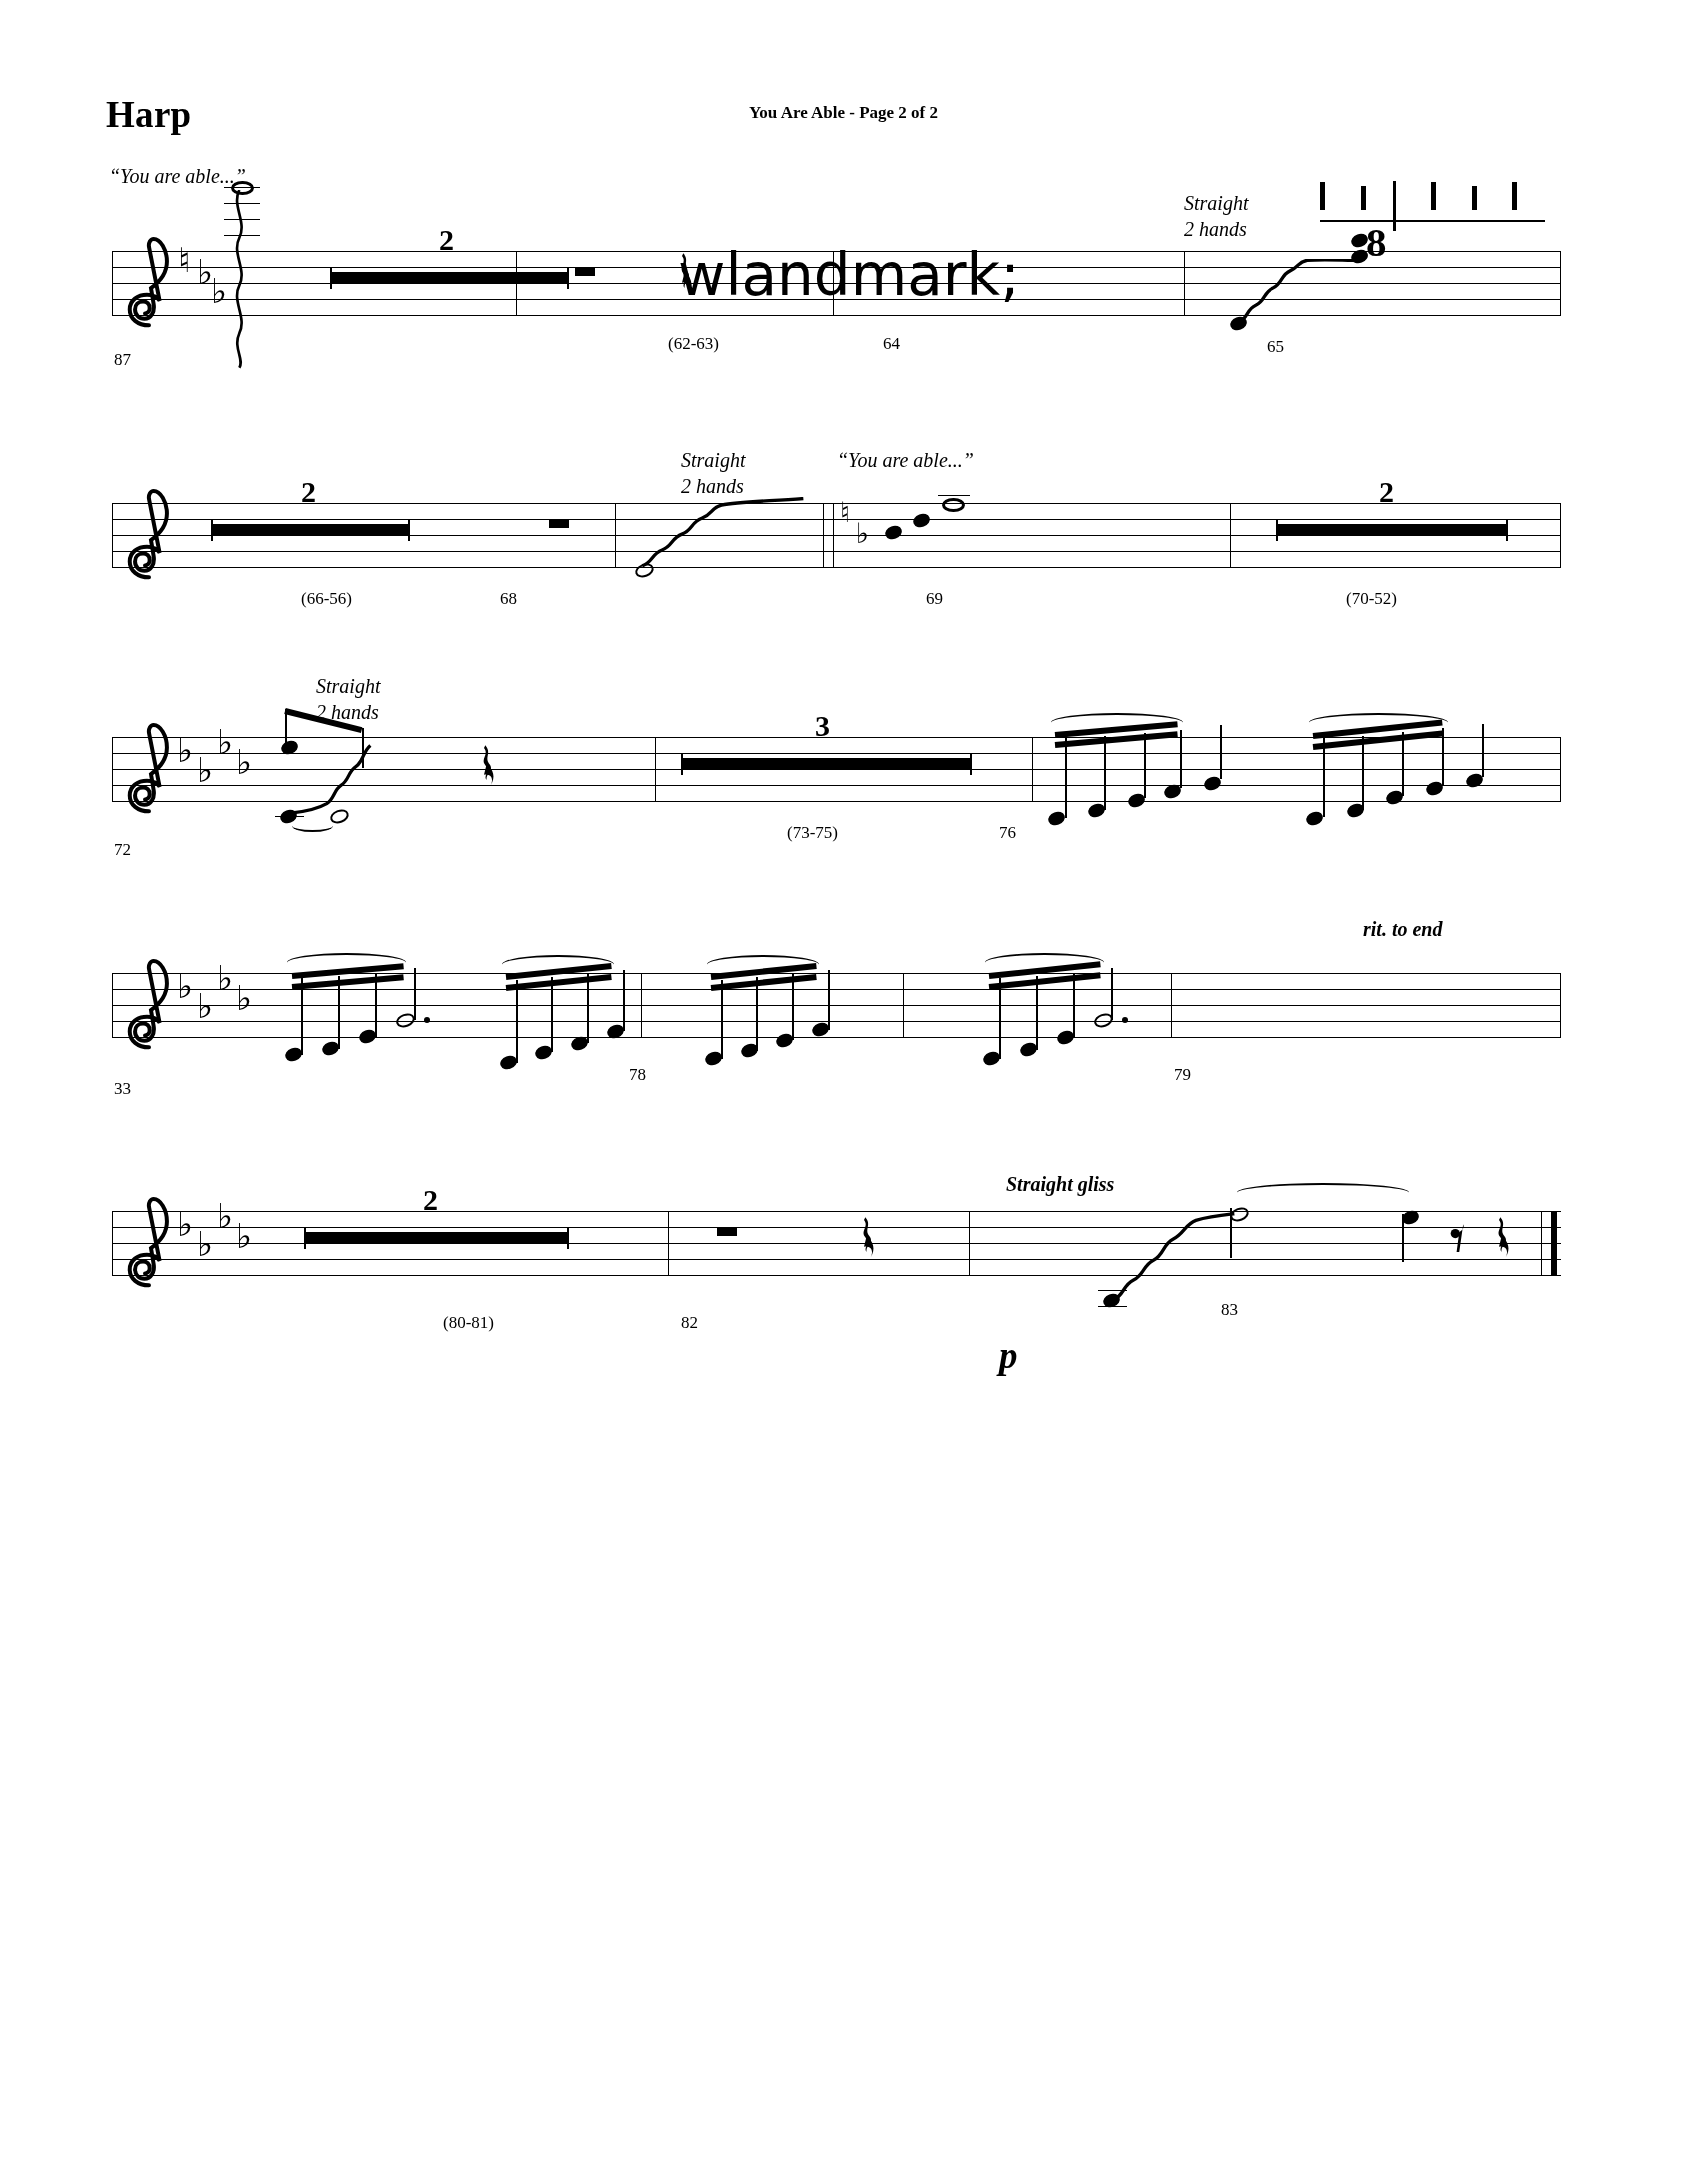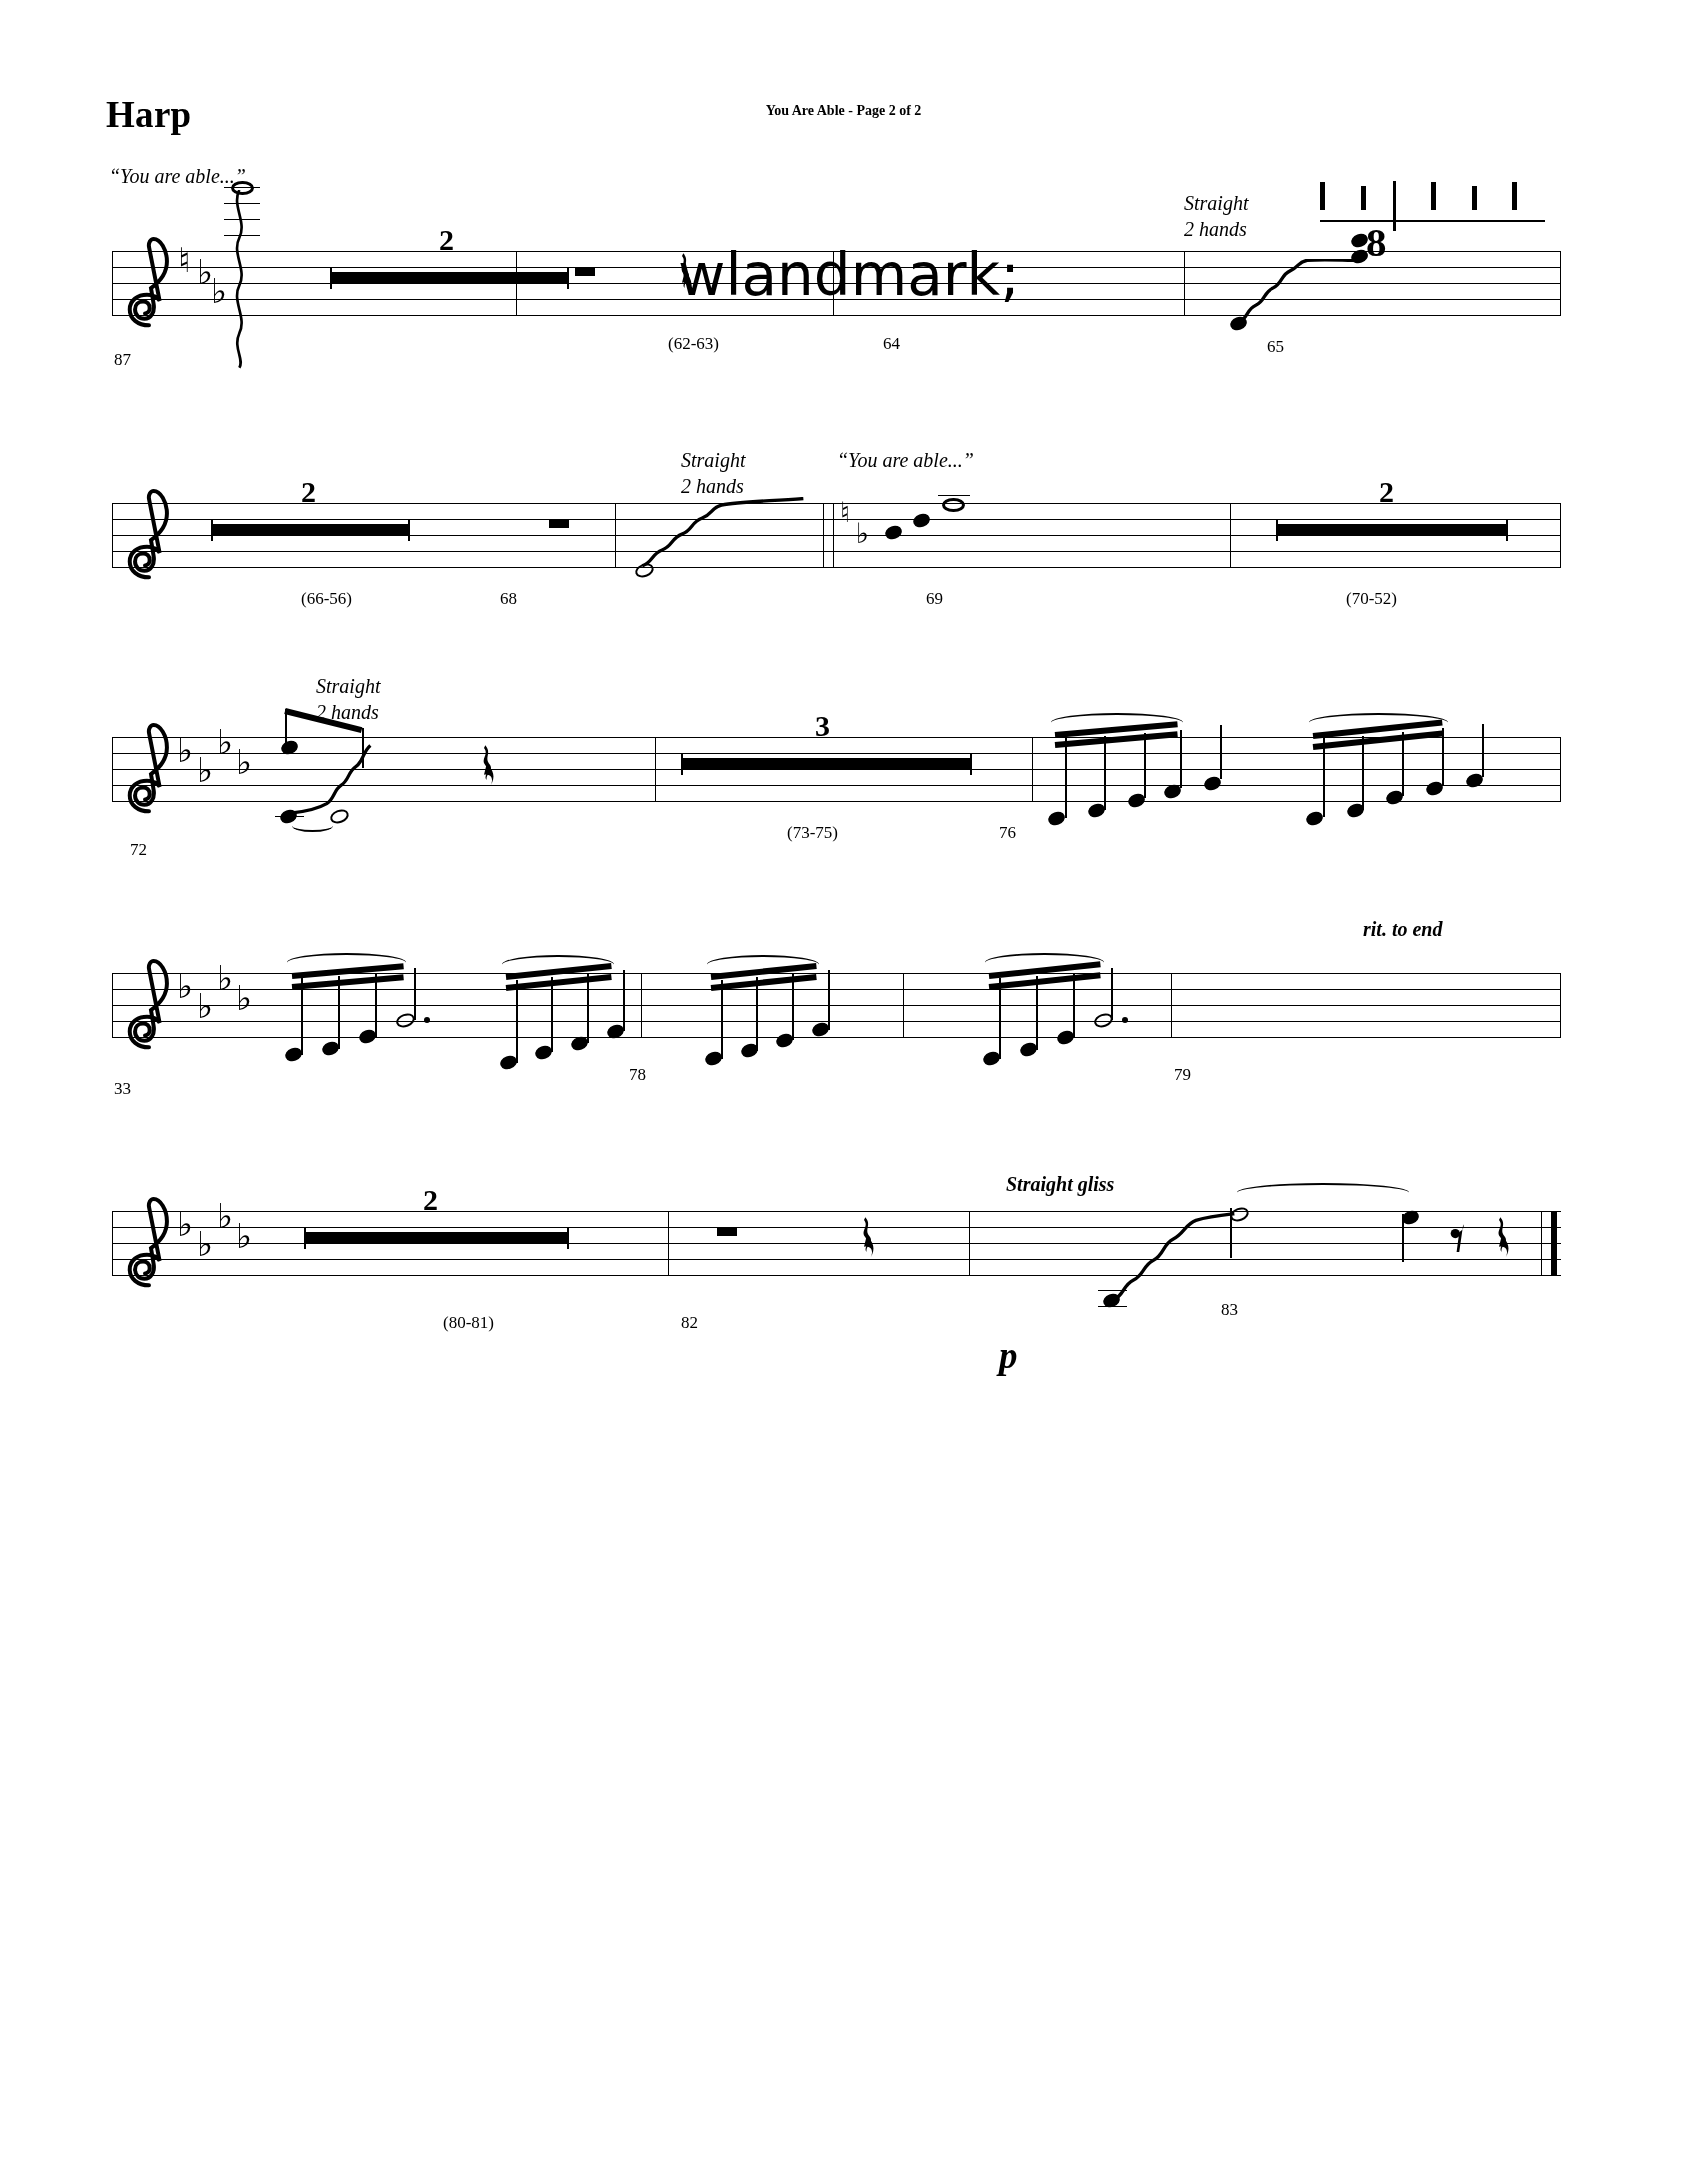--- a/index.html
+++ b/index.html
@@ -32,21 +32,21 @@
     font-weight: bold;
     font-family: "Liberation Serif", serif;
     letter-spacing: 0.3px;
   }
   .page-title {
     position: absolute;
     left: 0;
     top: 103px;
     width: 1687px;
     text-align: center;
-    font-size: 14px;
+    font-size: 17px;
     font-weight: bold;
     font-family: "Liberation Serif", serif;
   }
 
   
   .system {
     position: absolute;
     left: 0;
     width: 1687px;
     height: 159px;
@@ -484,21 +484,21 @@
       <div class="note" style="left:1235px; top:67px;"></div>
       <div class="stem" style="left:1250px; top:-1.3px; height:74px;"></div>
       <div class="note" style="left:1274px; top:54px;"></div>
       <div class="stem" style="left:1290px; top:-5.3px; height:64px;"></div>
       <div class="note" style="left:1314px; top:45px;"></div>
       <div class="stem" style="left:1330px; top:-9.3px; height:57px;"></div>
       <div class="note" style="left:1354px; top:37px;"></div>
       <div class="stem" style="left:1370px; top:-13.2px; height:53px;"></div>
     </div>
 
-    <div class="measure-num" style="left:130px; top:139px;">72</div>
+    <div class="measure-num" style="left:114px; top:139px;">72</div>
     <div class="measure-num" style="left:787px; top:122px;">(73-75)</div>
     <div class="measure-num" style="left:999px; top:122px;">76</div>
   </div>
 
   <div class="system" style="top: 933px;">
 
     <div class="expr bold-ital" style="left:1363px; top:-14.6px;">rit. to end</div>
 
     <div class="staff" style="top:40px;">
       <div class="line l0"></div>

